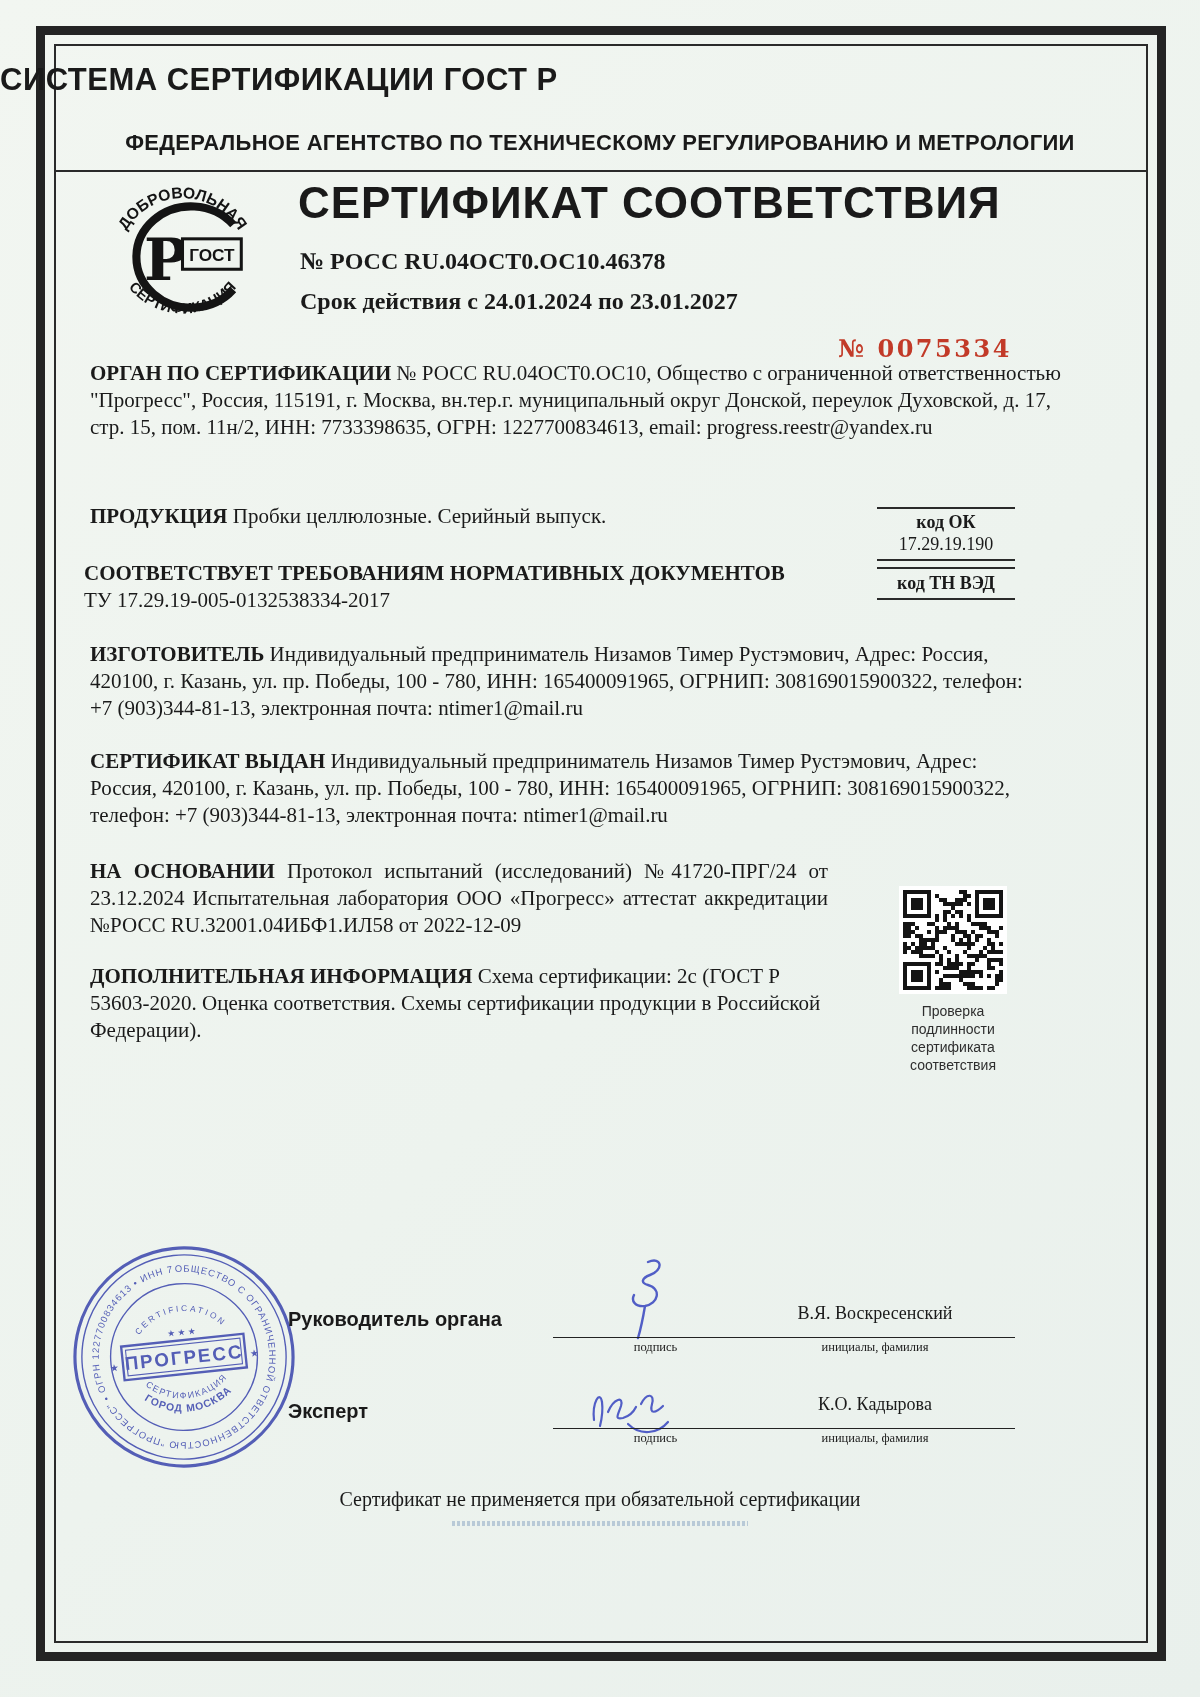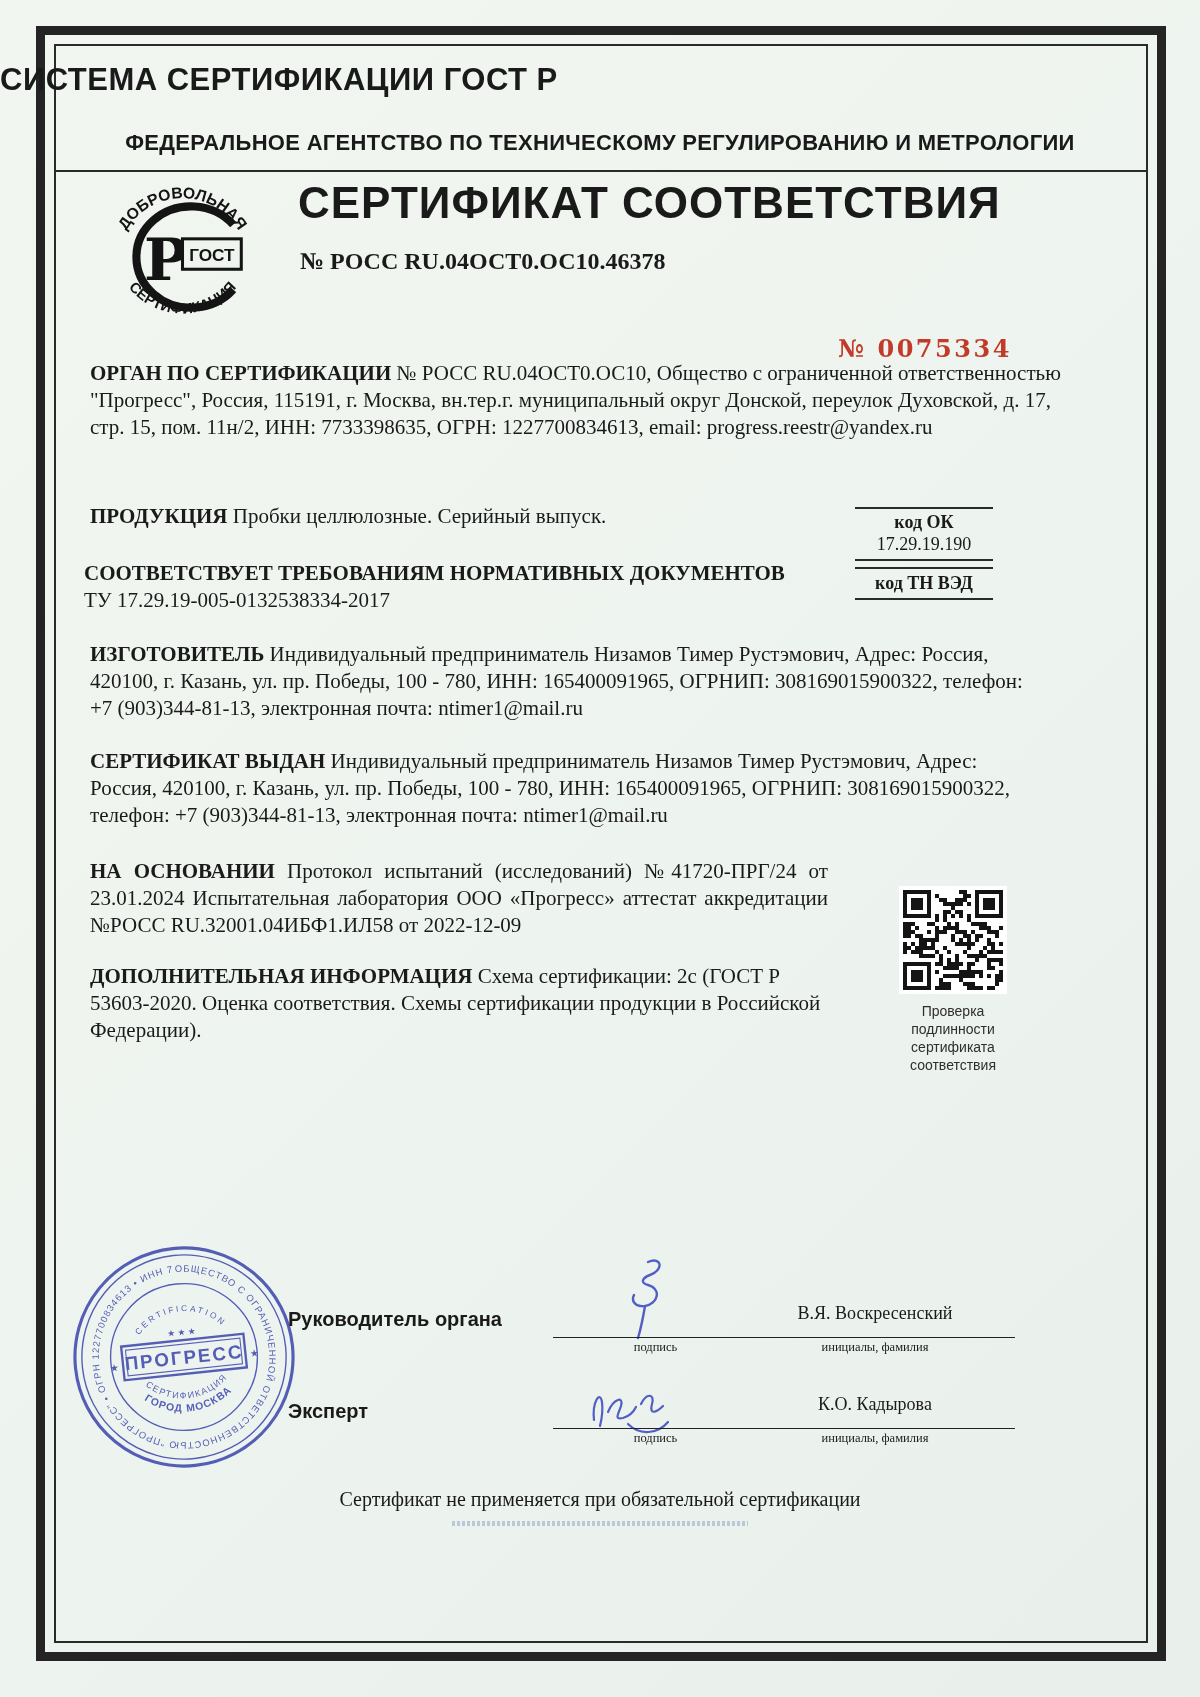--- a/index.html
+++ b/index.html
@@ -16,21 +16,21 @@
   .blank-num{position:absolute;left:838px;top:334px;font-family:"DejaVu Serif",serif;font-size:24px;font-weight:600;color:#c23a28;letter-spacing:2.5px;white-space:nowrap;}
   .para{position:absolute;font-size:21px;line-height:27px;}
   .lead{font-weight:700;}
   .p-org{left:90px;top:360px;width:975px;}
   .p-product{left:90px;top:503px;width:770px;}
   .p-conform{left:84px;top:560px;width:790px;}
   .p-maker{left:90px;top:641px;width:945px;}
   .p-issued{left:90px;top:748px;width:945px;}
   .p-basis{left:90px;top:858px;width:738px;text-align:justify;}
   .p-extra{left:90px;top:963px;width:738px;}
-  .code-box{position:absolute;left:855px;width:138px;border-top:2px solid #2a2a2a;border-bottom:2px solid #2a2a2a;text-align:center;font-size:18px;line-height:22px;}
+  .code-box{position:absolute;left:877px;width:138px;border-top:2px solid #2a2a2a;border-bottom:2px solid #2a2a2a;text-align:center;font-size:18px;line-height:22px;}
   .code-ok{top:507px;padding:2px 0 4px;}
   .code-tnved{top:567px;padding:3px 0 4px;font-weight:700;}
   .code-box .lbl{font-weight:700;}
   .qr-box{position:absolute;left:899px;top:886px;width:108px;height:108px;}
   .qr-caption{position:absolute;left:893px;top:1002px;width:120px;text-align:center;font-family:"Liberation Sans",sans-serif;font-size:14px;line-height:18px;color:#2e2e2e;}
   .stamp{position:absolute;left:70px;top:1243px;width:228px;height:228px;transform:rotate(-6deg);opacity:.85;}
   .role{position:absolute;font-family:"Liberation Sans",sans-serif;font-size:20px;font-weight:700;}
   .role-head{left:288px;top:1308px;}
   .role-expert{left:288px;top:1400px;}
   .sig-line{position:absolute;border-top:1.5px solid #222;}
@@ -74,20 +74,21 @@
       </text>
       <path d="M130 48 A54 50 0 1 0 130 112" stroke="#141414" stroke-width="8" fill="none"></path>
       <text x="42" y="103" font-family="DejaVu Serif, serif" font-size="58" font-weight="bold" fill="#141414">Р</text>
       <rect x="80" y="62" width="58" height="30" fill="#eff4ef" stroke="#141414" stroke-width="3"></rect>
       <text x="109" y="84" text-anchor="middle" font-family="Liberation Sans, sans-serif" font-size="17" font-weight="bold" fill="#141414">ГОСТ</text>
     </svg>
   </div>
 
   <div class="cert-title">СЕРТИФИКАТ СООТВЕТСТВИЯ</div>
   <div class="cert-num">№ РОСС RU.04ОСТ0.ОС10.46378</div>
+  <div class="cert-validity">Срок действия с 24.01.2024 по 23.01.2027</div>
   <div class="blank-num">№ 0075334</div>
 
   <div class="para p-org"><span class="lead">ОРГАН ПО СЕРТИФИКАЦИИ</span><span> № РОСС RU.04ОСТ0.ОС10, Общество с ограниченной ответственностью "Прогресс", Россия, 115191, г. Москва, вн.тер.г. муниципальный округ Донской, переулок Духовской, д. 17, стр. 15, пом. 11н/2, ИНН: 7733398635, ОГРН: 1227700834613, email: progress.reestr@yandex.ru</span></div>
 
   <div class="para p-product"><span class="lead">ПРОДУКЦИЯ</span><span> Пробки целлюлозные. Серийный выпуск.</span></div>
 
   <div class="code-box code-ok">
     <div class="lbl">код ОК</div>
     <div>17.29.19.190</div>
   </div>
@@ -98,21 +99,21 @@
   </div>
 
   <div class="code-box code-tnved">
     <div>код ТН ВЭД</div>
   </div>
 
   <div class="para p-maker"><span class="lead">ИЗГОТОВИТЕЛЬ</span><span> Индивидуальный предприниматель Низамов Тимер Рустэмович, Адрес: Россия, 420100, г. Казань, ул. пр. Победы, 100 - 780, ИНН: 165400091965, ОГРНИП: 308169015900322, телефон: +7 (903)344-81-13, электронная почта: ntimer1@mail.ru</span></div>
 
   <div class="para p-issued"><span class="lead">СЕРТИФИКАТ ВЫДАН</span><span> Индивидуальный предприниматель Низамов Тимер Рустэмович, Адрес: Россия, 420100, г. Казань, ул. пр. Победы, 100 - 780, ИНН: 165400091965, ОГРНИП: 308169015900322, телефон: +7 (903)344-81-13, электронная почта: ntimer1@mail.ru</span></div>
 
-  <div class="para p-basis"><span class="lead">НА ОСНОВАНИИ</span><span> Протокол испытаний (исследований) №41720-ПРГ/24 от 23.01.2024 Испытательная лаборатория ООО «Прогресс» аттестат аккредитации №РОСС RU.32001.04ИБФ1.ИЛ58 от 2022-12-09</span></div>
+  <div class="para p-basis"><span class="lead">НА ОСНОВАНИИ</span><span> Протокол испытаний (исследований) №41720-ПРГ/24 от 23.12.2024 Испытательная лаборатория ООО «Прогресс» аттестат аккредитации №РОСС RU.32001.04ИБФ1.ИЛ58 от 2022-12-09</span></div>
 
   <div class="qr-box"><svg viewBox="-1 -1 27 27" width="100%" height="100%" shape-rendering="crispEdges">
         <rect x="-1" y="-1" width="27" height="27" fill="#ffffff"></rect>
         <rect x="0" y="0" width="1" height="1" fill="#141414"></rect>
         <rect x="1" y="0" width="1" height="1" fill="#141414"></rect>
         <rect x="2" y="0" width="1" height="1" fill="#141414"></rect>
         <rect x="3" y="0" width="1" height="1" fill="#141414"></rect>
         <rect x="4" y="0" width="1" height="1" fill="#141414"></rect>
         <rect x="5" y="0" width="1" height="1" fill="#141414"></rect>
         <rect x="6" y="0" width="1" height="1" fill="#141414"></rect>

